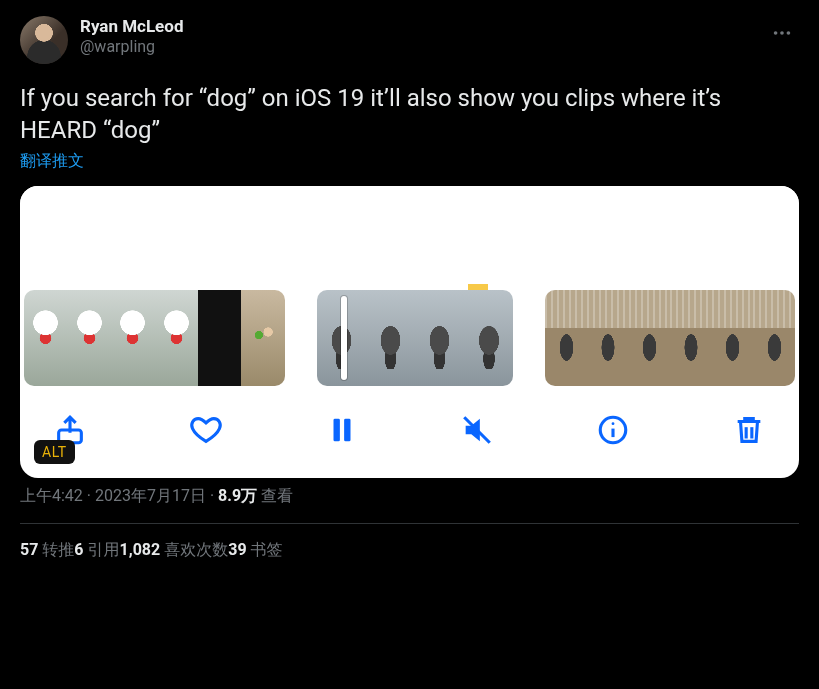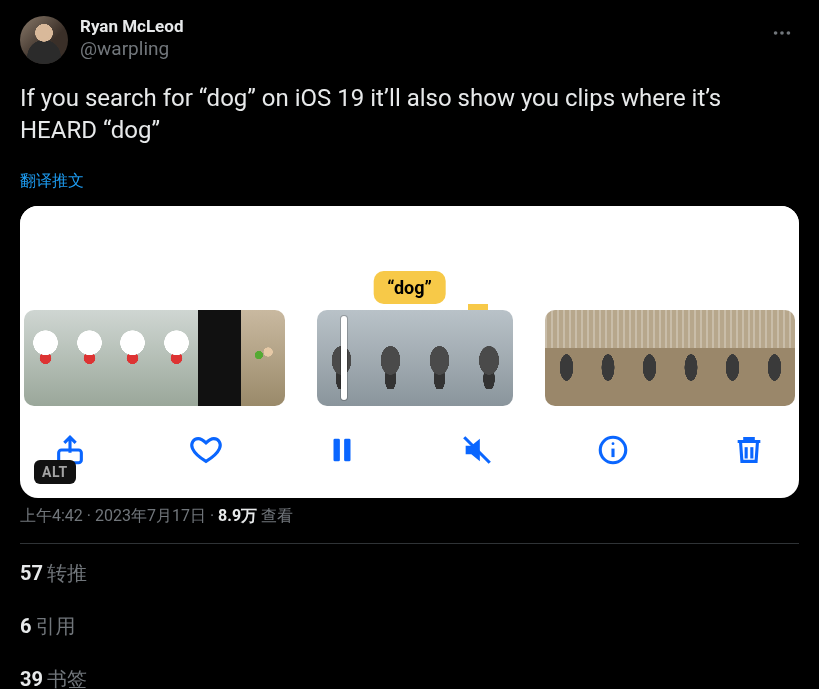--- a/index.html
+++ b/index.html
@@ -19,30 +19,30 @@
     flex-shrink: 0;
     position: relative; overflow: hidden;
   }
   .avatar::after {
     content: ""; position: absolute; inset: 0;
     background: radial-gradient(circle at 50% 35%, #d9b99a 0 22%, transparent 23%),
                 radial-gradient(circle at 50% 85%, #2b2b2b 0 35%, transparent 36%);
   }
   .name-block { display: flex; flex-direction: column; line-height: 1.25; }
   .display-name { font-weight: 700; font-size: 17px; color: #e7e9ea; }
-  .handle { color: #71767b; font-size: 19px; }
+  .handle { color: #71767b; font-size: 16px; }
   .more-btn {
     position: absolute; right: 0; top: 0;
     width: 34px; height: 34px; display: flex; align-items: center; justify-content: center;
     color: #71767b; border-radius: 50%;
   }
   .more-btn svg { width: 22px; height: 22px; }
 
   .tweet-text { margin-top: 18px; font-size: 24px; line-height: 1.35; font-weight: 400; }
-  .translate-link { display: inline-block; margin-top: 24px; color: #1d9bf0; font-size: 16px; }
+  .translate-link { display: inline-block; margin-top: 4px; color: #1d9bf0; font-size: 16px; }
 
   .media-card {
     margin-top: 14px;
     border-radius: 18px;
     overflow: hidden;
     background: #fff;
     position: relative;
   }
   .media-top { height: 104px; background: #fff; position: relative; }
   .dog-chip {
@@ -103,30 +103,30 @@
   .toolbar {
     display:flex; justify-content:space-between; align-items:center;
     padding: 22px 28px 26px;
   }
   .tbtn { width: 44px; height: 44px; display:flex; align-items:center; justify-content:center; color:#0a66ff; }
   .tbtn svg { width: 34px; height: 34px; stroke: currentColor; fill: none; stroke-width: 2.2; }
   .tbtn.pause svg rect { fill: currentColor; stroke: none; }
 
   .alt-badge {
     position:absolute; left:14px; bottom:14px;
-    background:#111; color:#a3a3a3; font-weight:700; font-size:14px;
+    background:#111; color:#eab308; font-weight:400; font-size:14px;
     padding:4px 8px; border-radius:6px; letter-spacing:.5px;
   }
 
   .meta { margin-top: 8px; color:#71767b; font-size:16px; }
   .meta .strong { color:#e7e9ea; font-weight:700; }
 
   .divider { height:1px; background:#2f3336; margin:16px 0; }
 
-  .stats { display:flex; gap:26px; color:#71767b; font-size:20px;flex-direction:column; }
+  .stats { display:flex; color:#71767b; font-size:16px; }
   .stats .num { color:#e7e9ea; font-weight:700; margin-right:4px; }
 </style>
 </head>
 <body>
 
 <div class="tweet">
 
   <div class="header">
     <div class="avatar"></div>
     <div class="name-block">
@@ -142,21 +142,20 @@
           </g>
         </svg>
     </div>
   </div>
 
   <div class="tweet-text">If you search for “dog” on iOS 19 it’ll also show you clips where it’s HEARD “dog”</div>
   <a class="translate-link">翻译推文</a>
 
   <div class="media-card">
     <div class="media-top">
-      <div class="dog-chip">“dog”</div>
       <div class="tick"></div>
     </div>
 
     <div class="timeline">
       <div class="clip-group g1">
         <div class="frame"></div>
         <div class="frame"></div>
         <div class="frame"></div>
         <div class="frame"></div>
         <div class="frame g1dark"></div>
@@ -224,16 +223,17 @@
 
   <div class="meta">
     <span>上午4:42</span><span> · </span><span>2023年7月17日</span><span> · </span><span class="strong">8.9万</span><span> 查看</span>
   </div>
 
   <div class="divider"></div>
 
   <div class="stats">
     <span><span class="num">57</span><span>转推</span></span>
     <span><span class="num">6</span><span>引用</span></span>
+    <span><span class="num">1,082</span><span>喜欢次数</span></span>
     <span><span class="num">39</span><span>书签</span></span>
   </div>
 
 </div>
 
 </body></html>

